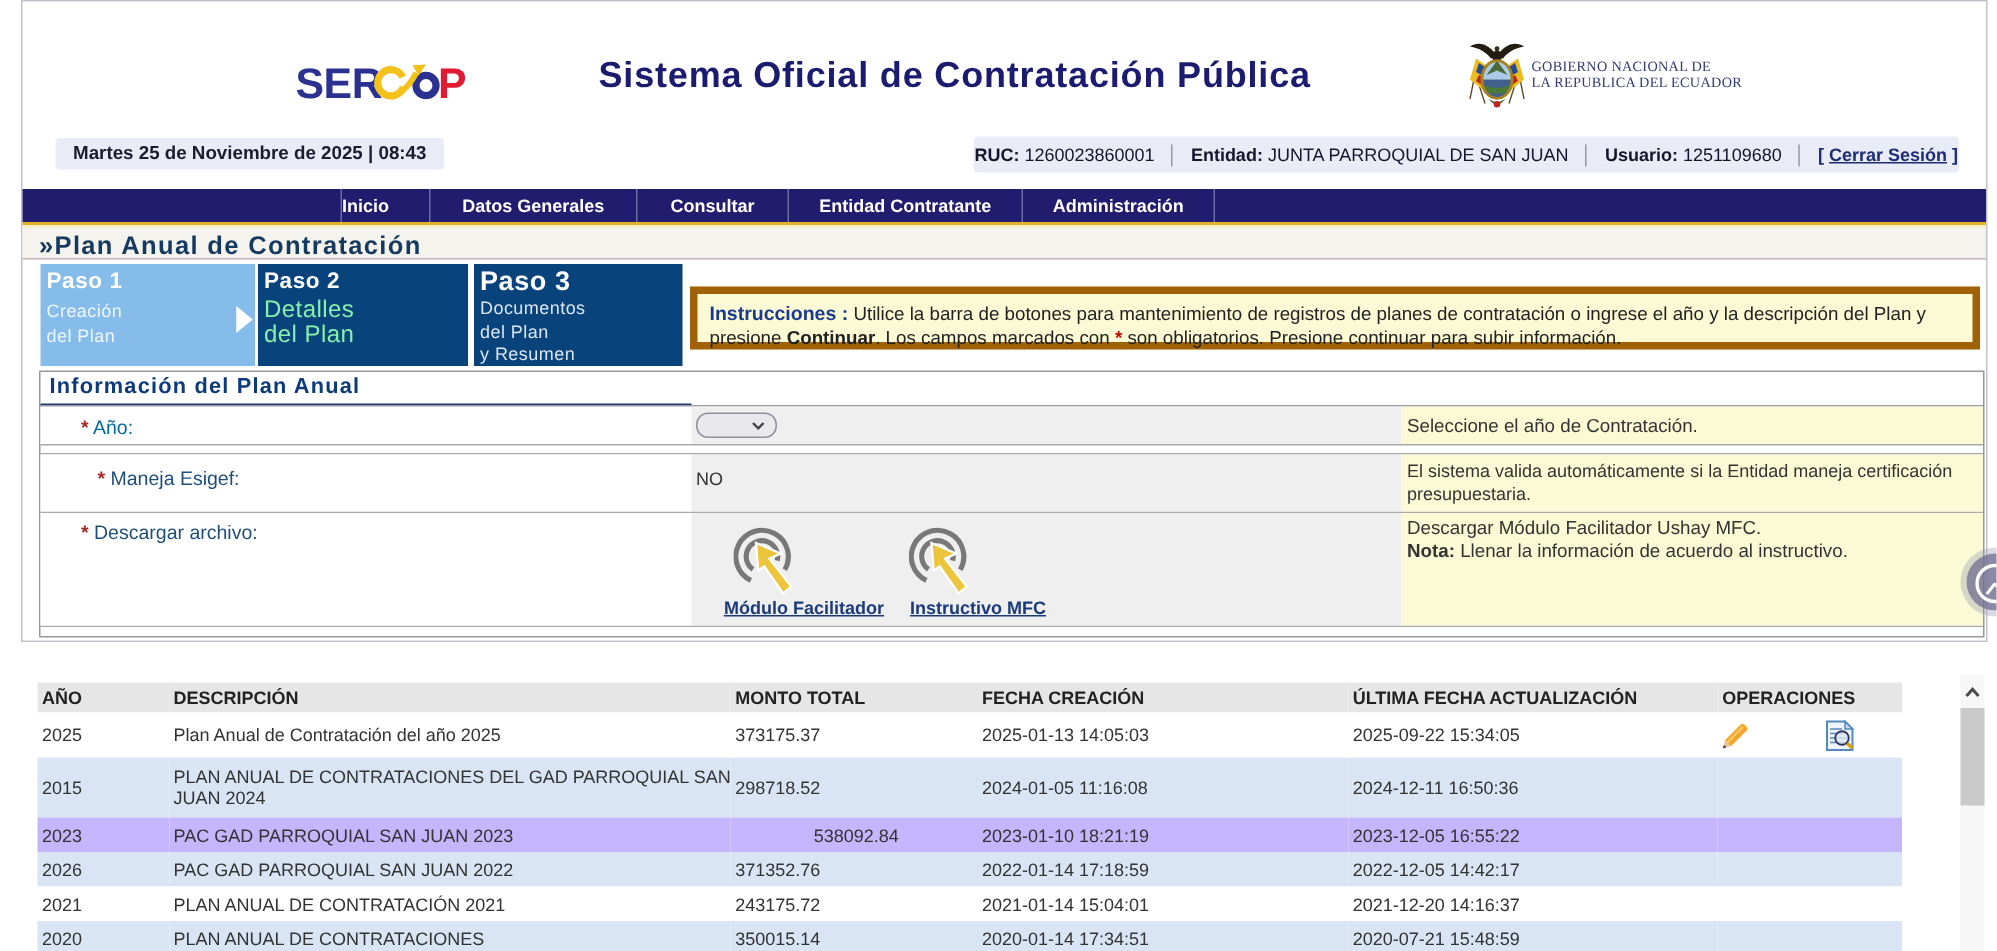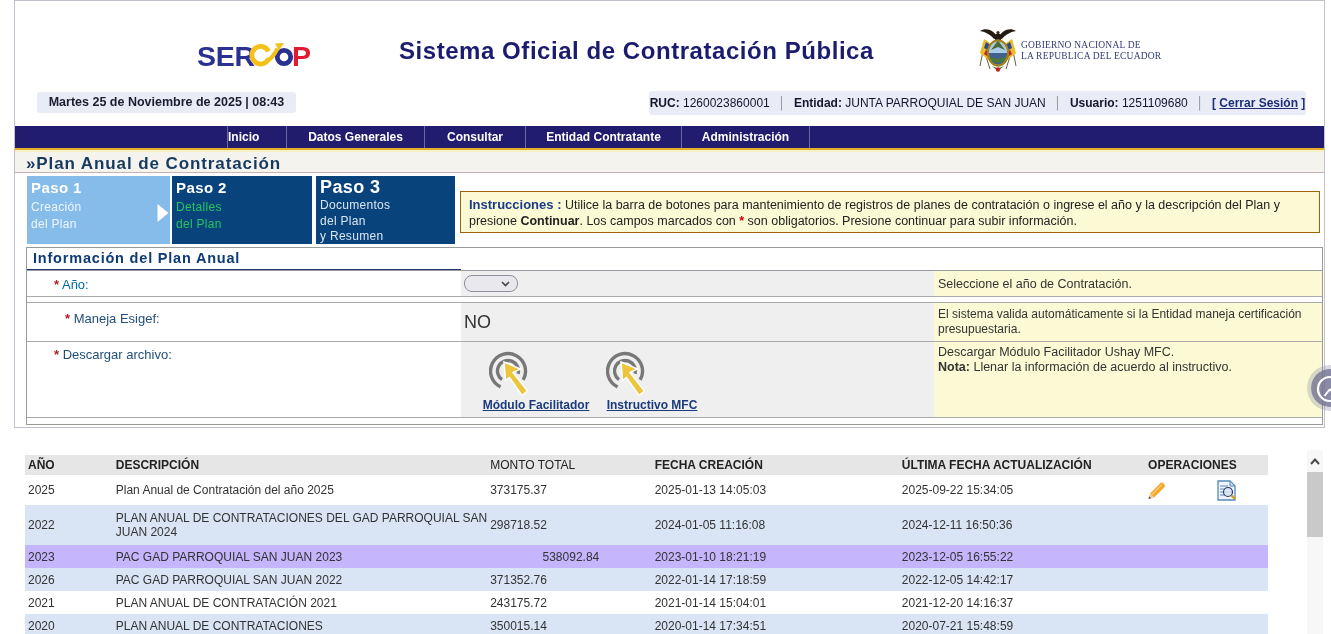--- a/index.html
+++ b/index.html
@@ -75,28 +75,28 @@
 
 <div class="abs" style="left:27px; top:176px; width:143px; height:68px; background:#85bce9; color:#fff;">
   <div style="padding:2px 0 0 4px; font-size:15px; line-height:19px; font-weight:bold; letter-spacing:0.4px;">Paso 1</div>
   <div style="padding:2px 0 0 4px; font-size:12px; line-height:16.5px; color:#eef6fc; letter-spacing:0.3px;">Creación<br>del Plan</div>
 </div>
 <svg class="abs" style="left:157px; top:204px;" width="12" height="18" viewBox="0 0 12 18">
     <path d="M0.5 0 L11.5 9 L0.5 18 Z" fill="#fff"></path>
   </svg>
 <div class="abs" style="left:172px; top:176px; width:140px; height:68px; background:#09437c; color:#fff;">
   <div style="padding:2px 0 0 4px; font-size:15px; line-height:19px; font-weight:bold; letter-spacing:0.4px;">Paso 2</div>
-  <div style="padding:2px 0 0 4px; font-size:12px; line-height:16.5px; color:#22c55e; letter-spacing:0.3px;">Detalles<br>del Plan</div>
+  <div style="padding:2px 0 0 4px; font-size:16px; line-height:16.5px; color:#86efac; letter-spacing:0.3px;">Detalles<br>del Plan</div>
 </div>
 <div class="abs" style="left:316px; top:176px; width:139px; height:68px; background:#09437c; color:#fff;">
   <div style="padding:2px 0 0 4px; font-size:18px; line-height:19px; font-weight:bold; letter-spacing:0.4px;">Paso 3</div>
   <div style="padding:1px 0 0 4px; font-size:12px; line-height:15.5px; color:#d9e6f2; letter-spacing:0.3px;">Documentos<br>del Plan<br>y Resumen</div>
 </div>
 
-<div class="abs" style="left:460px; top:191px; width:860px; height:42px; background:#fbfad4; border:1px solid #a16207; padding:5px 8px; font-size:12.5px; color:#222; line-height:16px;">
+<div class="abs" style="left:460px; top:191px; width:860px; height:42px; background:#fbfad4; border:5px solid #a16207; padding:5px 8px; font-size:12.5px; color:#222; line-height:16px;">
   <span style="color:#1a3a8c; font-weight:bold; font-size:13px;">Instrucciones :</span> Utilice la barra de botones para mantenimiento de registros de planes de contratación o ingrese el año y la descripción del Plan y presione <b>Continuar</b>. Los campos marcados con <span style="color:#cc0000; font-weight:bold;">*</span> son obligatorios. Presione continuar para subir información.
 </div>
 
 <div class="abs" style="left:26px; top:247px; width:1297px; height:178px; border:1px solid #999; background:#fff;"></div>
 <div class="abs" style="left:33px; top:250px; font-size:14.5px; letter-spacing:0.8px; font-weight:bold; color:#0d3a78;">Información del Plan Anual</div>
 <div class="abs" style="left:27px; top:268.5px; width:434px; height:2px; background:#1f3a6e;"></div>
 <div class="abs" style="left:27px; top:269.5px; width:1295px; height:1px; background:#9a9aa2;"></div>
 
 <div class="abs" style="left:27px; top:271px; width:1295px; height:26px; border-bottom:1px solid #aaa;">
   <div class="abs" style="left:0; top:0; width:434px; height:25px; background:#fff;"></div>
@@ -109,21 +109,21 @@
       </svg>
   </div>
   <div class="abs" style="left:911px; top:6px; font-size:12.5px; color:#333;">Seleccione el año de Contratación.</div>
 </div>
 
 <div class="abs" style="left:27px; top:302px; width:1295px; height:40px; border-top:1px solid #aaa; border-bottom:1px solid #aaa;">
   <div class="abs" style="left:0; top:0; width:434px; height:38px; background:#fff;"></div>
   <div class="abs" style="left:434px; top:0; width:473px; height:38px; background:#efefef;"></div>
   <div class="abs" style="left:907px; top:0; width:388px; height:38px; background:#fbfad4;"></div>
   <div class="abs" style="left:38px; top:8px; font-size:13px;"><span style="color:#aa2222; font-weight:bold;">*</span> <span style="color:#1f4e7a;">Maneja Esigef:</span></div>
-  <div class="abs" style="left:437px; top:9px; font-size:18px; color:#333;">NO</div>
+  <div class="abs" style="left:437px; top:9px; font-size:12px; color:#333;">NO</div>
   <div class="abs" style="left:911px; top:4px; font-size:12px; color:#333; line-height:15px; white-space:nowrap;">El sistema valida automáticamente si la Entidad maneja certificación<br>presupuestaria.</div>
 </div>
 
 <div class="abs" style="left:27px; top:342px; width:1295px; height:76px; border-bottom:1px solid #aaa;">
   <div class="abs" style="left:0; top:0; width:434px; height:75px; background:#fff;"></div>
   <div class="abs" style="left:434px; top:0; width:473px; height:75px; background:#efefef;"></div>
   <div class="abs" style="left:907px; top:0; width:388px; height:75px; background:#fbfad4;"></div>
   <div class="abs" style="left:27px; top:5px; font-size:13px;"><span style="color:#aa2222; font-weight:bold;">*</span> <span style="color:#1f4e7a;">Descargar archivo:</span></div>
   <div class="abs" style="left:911px; top:3px; font-size:12.5px; color:#333; line-height:14.5px;">Descargar Módulo Facilitador Ushay MFC.<br><b>Nota:</b> Llenar la información de acuerdo al instructivo.</div>
 
@@ -156,21 +156,21 @@
         <col style="width:372px;">
         <col style="width:165px;">
         <col style="width:248px;">
         <col style="width:247px;">
         <col style="width:123px;">
     </colgroup>
     <tbody>
         <tr style="background:#e6e6e6; height:20px;">
       <td style="padding-left:3px; font-weight:bold; color:#222;">AÑO</td>
       <td style="padding-left:3px; font-weight:bold; color:#222;">DESCRIPCIÓN</td>
-      <td style="padding-left:3px; font-weight:normal; color:#222;">MONTO TOTAL</td>
+      <td style="padding-left:3px; font-weight:bold; color:#222;">MONTO TOTAL</td>
       <td style="padding-left:3px; font-weight:bold; color:#222;">FECHA CREACIÓN</td>
       <td style="padding-left:3px; font-weight:bold; color:#222;">ÚLTIMA FECHA ACTUALIZACIÓN</td>
       <td style="padding-left:3px; font-weight:bold; color:#222;">OPERACIONES</td>
     </tr>
     <tr style="background:#fff; height:30px;">
       <td style="padding-left:3px;">2025</td>
       <td style="padding-left:3px;">Plan Anual de Contratación del año 2025</td>
       <td style="padding-left:3px;">373175.37</td>
       <td style="padding-left:3px;">2025-01-13 14:05:03</td>
       <td style="padding-left:3px;">2025-09-22 15:34:05</td>
@@ -184,21 +184,21 @@
         <svg style="vertical-align:middle; margin-left:46px;" width="22" height="21" viewBox="0 0 22 21">
           <path d="M2 1 L14 1 L19 6 L19 20 L2 20 Z" fill="#eef4fb" stroke="#5588bb" stroke-width="1.3"></path>
           <path d="M14 1 L14 6 L19 6 Z" fill="#cddcee" stroke="#5588bb" stroke-width="1"></path>
           <path d="M4 6 H12 M4 9 H16 M4 12 H16 M4 15 H16" stroke="#5588bb" stroke-width="1"></path>
           <circle cx="12" cy="12" r="4.5" fill="#dce8f4" fill-opacity="0.8" stroke="#336" stroke-width="1.2"></circle>
           <path d="M15.5 15.5 L19 19" stroke="#d4a017" stroke-width="2.4"></path>
         </svg>
       </td>
     </tr>
     <tr style="background:#d9e5f5; height:40px;">
-      <td style="padding-left:3px;">2022</td>
+      <td style="padding-left:3px;">2015</td>
       <td style="padding-left:3px; white-space:nowrap; line-height:14px;">PLAN ANUAL DE CONTRATACIONES DEL GAD PARROQUIAL SAN<br>JUAN 2024</td>
       <td style="padding-left:3px;">298718.52</td>
       <td style="padding-left:3px;">2024-01-05 11:16:08</td>
       <td style="padding-left:3px;">2024-12-11 16:50:36</td>
       <td></td>
     </tr>
     <tr style="background:#c4b5fd; height:23px;">
       <td style="padding-left:3px;">2023</td>
       <td style="padding-left:3px;">PAC GAD PARROQUIAL SAN JUAN 2023</td>
       <td style="padding-left:3px;text-align:center;">538092.84</td>

